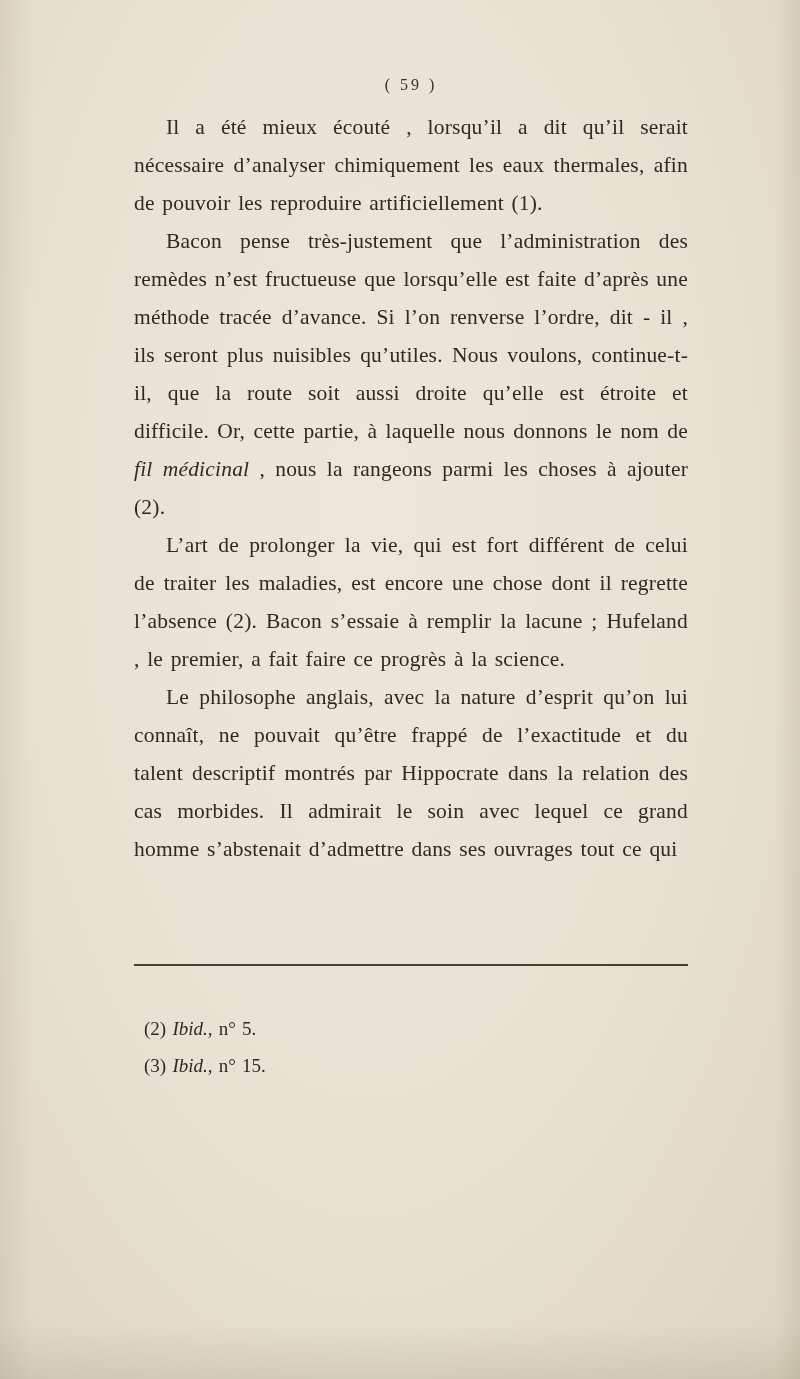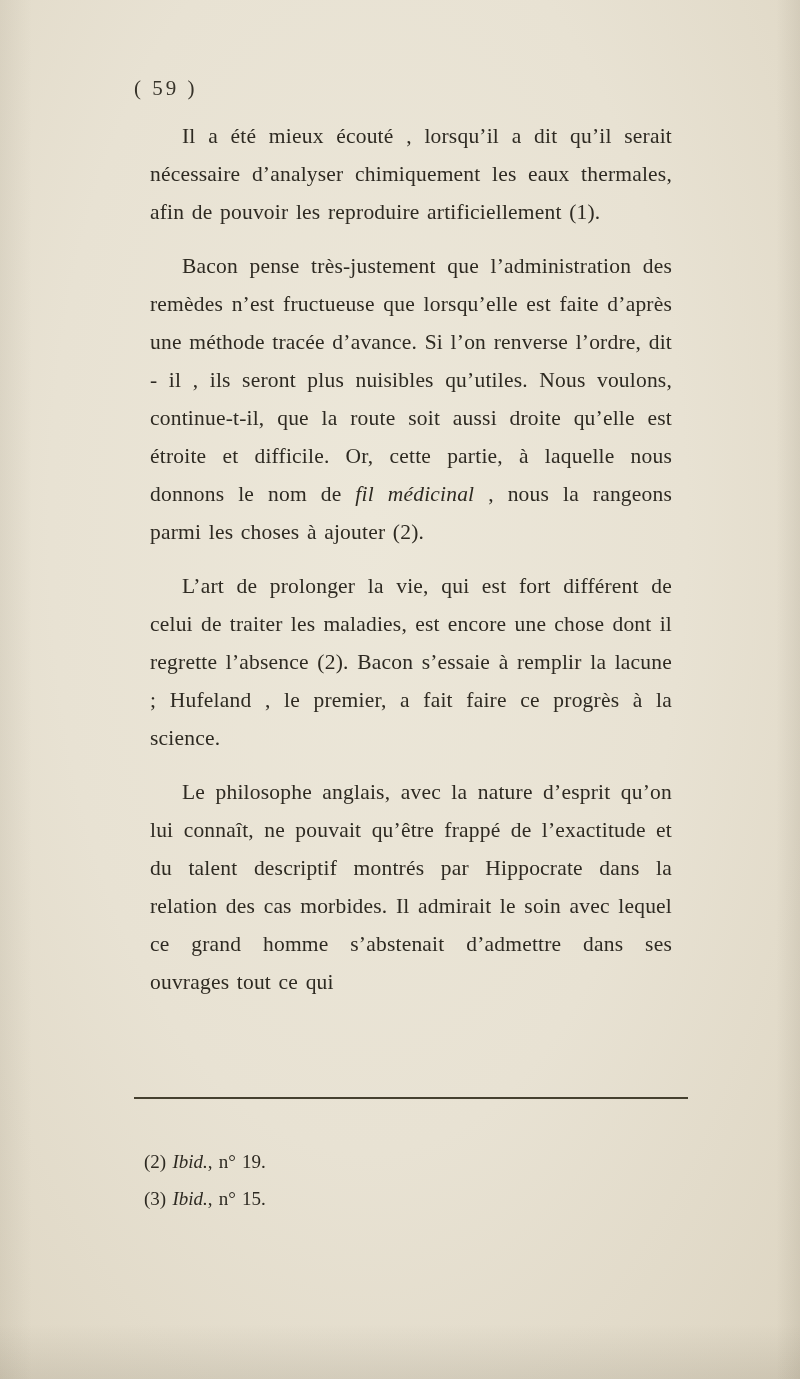--- a/index.html
+++ b/index.html
@@ -27,27 +27,28 @@
     background:
       linear-gradient(to right, rgba(90,80,60,0.08), rgba(0,0,0,0) 4%),
       linear-gradient(to left, rgba(90,80,60,0.10), rgba(0,0,0,0) 3%),
       linear-gradient(to top, rgba(90,80,60,0.12), rgba(0,0,0,0) 4%);
   }
   .page-inner {
     position: relative;
     padding: 76px 112px 0 134px; 
   }
   .page-number {
-    font-size: 21px;
+    text-align: center;
+    font-size: 16px;
     letter-spacing: 3px;
     margin-bottom: 14px;
     color: #37332a;
   }
   .body-text p {
-    margin: 16px;
+    margin: 0;
     text-indent: 32px;
     text-align: justify;
     font-size: 21.5px;
     line-height: 38px;
     word-spacing: 2px;
     letter-spacing: 0.2px;
   }
   .it {
     font-style: italic;
   }
@@ -85,19 +86,19 @@
       <p><span>L’art de prolonger la vie, qui est fort différent de celui de traiter les maladies, est encore une chose dont il regrette l’absence (2). Bacon s’essaie à remplir la lacune ; Hufeland , le premier, a fait faire ce progrès à la science.</span></p>
 
       <p><span>Le philosophe anglais, avec la nature d’esprit qu’on lui connaît, ne pouvait qu’être frappé de l’exactitude et du talent descriptif montrés par Hippocrate dans la relation des cas morbides. Il admirait le soin avec lequel ce grand homme s’abstenait d’admettre dans ses ouvrages tout ce qui</span></p>
     </div>
 
     <hr class="footnote-rule">
 
     <div class="footnotes">
 
 
-      <div class="footnote"><span>(2)</span> <span class="it">Ibid.</span><span>, n° 19.</span></div>
+      <div class="footnote"><span>(2)</span> <span class="it">Ibid.</span><span>, n° 5.</span></div>
 
       <div class="footnote"><span>(3)</span> <span class="it">Ibid.</span><span>, n° 15.</span></div>
     </div>
 
   </div>
 </div>
 
 </body></html>

